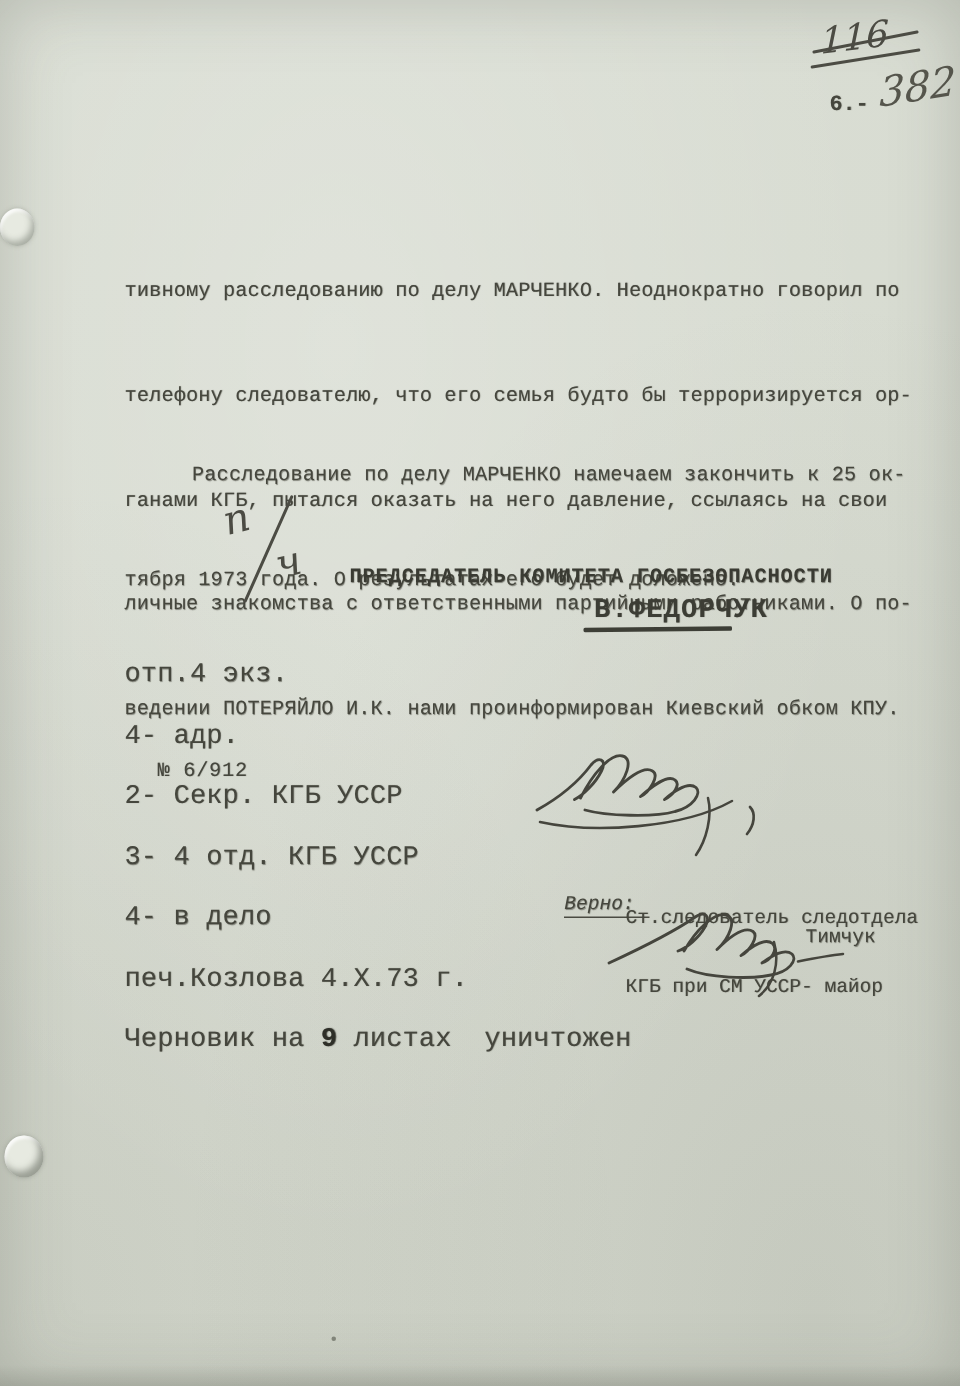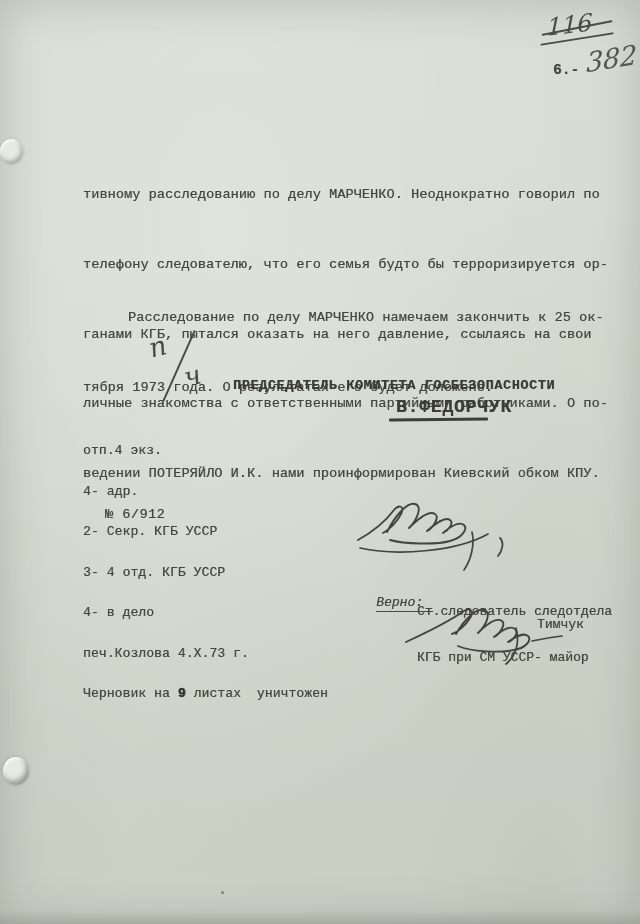--- a/index.html
+++ b/index.html
@@ -24,21 +24,21 @@
     font-family:"Liberation Mono","DejaVu Sans Mono",monospace;
     color:#45463d;
     text-shadow:0.4px 0.4px 0.6px rgba(58,59,50,0.55);
     white-space:pre;
   }
   .body-text{font-size:13.5px;line-height:23.2px;letter-spacing:0.1px;}
   .para2-line1{text-indent:45px;}
   .title-block{font-size:13.6px;line-height:16.4px;font-weight:bold;
     letter-spacing:0.55px;color:#3a3b33;}
   .signer{font-size:18px;font-weight:bold;letter-spacing:0.8px;color:#3c3d35;}
-  .dist{font-size:13px;line-height:13.5px;letter-spacing:0.1px;}
+  .dist{font-size:18px;line-height:13.5px;letter-spacing:0.1px;}
   .docnum{font-size:13.5px;letter-spacing:0.5px;}
   .cert{font-size:13px;line-height:15.2px;}
   .verno{border-bottom:1.6px solid #4a4b42;padding-bottom:1px;padding-right:10px;}
   .sheets-bold{font-weight:bold;color:#2e2f28;text-shadow:0.6px 0.4px 0.8px rgba(40,41,34,0.8);}
   .hw{
     font-family:"DejaVu Serif","Liberation Serif",serif;
     font-style:italic;color:#4b4b43;white-space:pre;
   }
   .hole{
     position:absolute;border-radius:50%;

